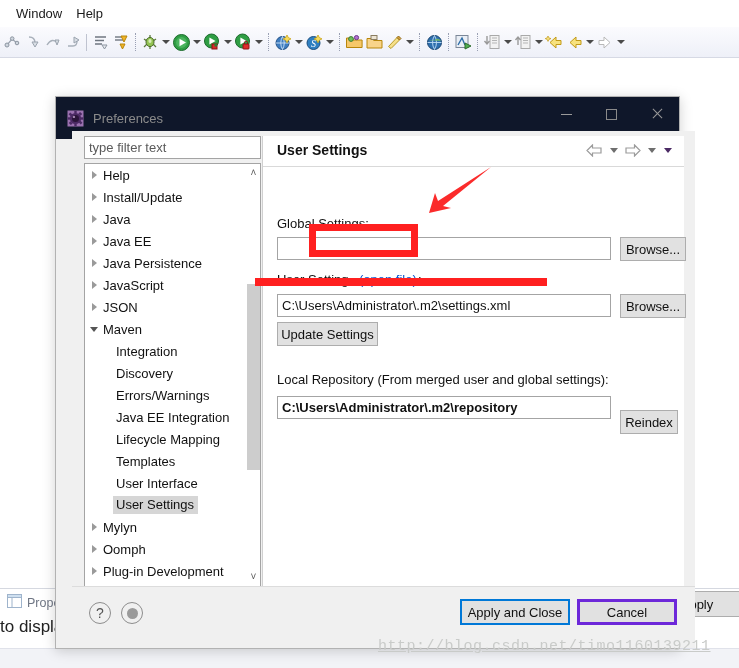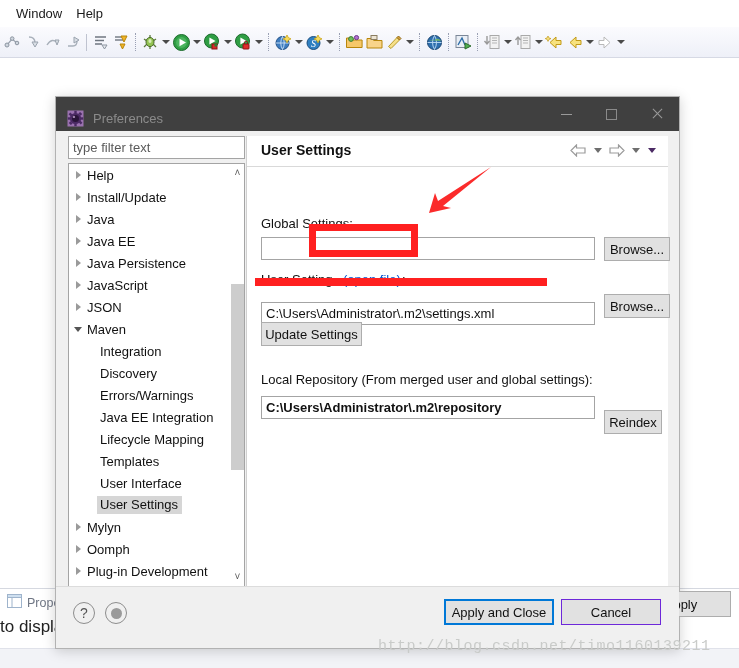--- a/index.html
+++ b/index.html
@@ -101,34 +101,35 @@
   
   #watermark {
     position: absolute; left: 378px; top: 638px;
     font-family: "Liberation Mono", monospace;
     font-size: 15px;
     color: #c9cbc9;
     letter-spacing: 0.5px;
     white-space: nowrap;
     z-index: 60;
     pointer-events: none;
+    text-decoration: underline;
   }
 
   
   #dialog {
     position: absolute; left: 55px; top: 96px;
     width: 625px; height: 553px;
     background: #f0f0f0;
     border: 1px solid #b2b2b2;
     box-shadow: 0 2px 12px rgba(0,0,0,0.18);
     z-index: 20;
   }
   #titlebar {
     position: relative; height: 42px;
-    background: #404040;
+    background: #0f172a;
     display: flex; align-items: center;
   }
   #dlg-icon {
     margin-left: 11px; margin-right: 9px;
     width: 17px; height: 17px; flex: 0 0 auto;
   }
   #dlg-title {
     font-size: 13px; color: #8b8b8b;
     white-space: nowrap;
   }
@@ -142,21 +143,21 @@
   .wb-max { width: 11px; height: 11px; border: 1px solid #8a8a8a; }
   .wb-close { position: relative; width: 12px; height: 12px; }
   .wb-close::before, .wb-close::after {
     content: ""; position: absolute; left: 0; top: 5px;
     width: 13px; height: 1px; background: #9a9a9a;
   }
   .wb-close::before { transform: rotate(45deg); }
   .wb-close::after  { transform: rotate(-45deg); }
 
   #dlg-body {
-    position: absolute; left: 0; top: 34px;
+    position: absolute; left: 16px; top: 34px;
     width: 623px; height: 517px;
     background: #f0f0f0;
   }
 
   
   #filter-input {
     position: absolute; left: 12px; top: 5px;
     width: 177px; height: 23px;
     border: 1px solid #a4a4a4;
     background: #ffffff;
@@ -341,21 +342,21 @@
     display:flex; align-items:center; justify-content:center;
   }
   #dot-btn span {
     width: 11px; height: 11px; border-radius: 50%;
     background: #9a9a9a;
   }
   .dlg-main-btn {
     position: absolute; top: 12px;
     height: 26px;
     background: #e1e1e1;
-    border: 1px solid #6d28d9;
+    border: 3px solid #6d28d9;
     font-size: 13px; color: #111;
     display: flex; align-items: center; justify-content: center;
     cursor: default;
   }
   .dlg-main-btn.default {
     background: #e1e1e1;
     border: 2px solid #0078d7;
   }
 
   
@@ -802,21 +803,21 @@
 
       <div id="panel-body">
 
         <div class="field-label" style="left:14px; top:49px;text-align:center;">Global Settings:</div>
         <input class="txtbox" style="left: 14px; top: 70px; width: 334px;" type="text" value="">
         <div class="btn" style="left:357px; top:70px; width:66px;">Browse...</div>
 
         <div class="field-label" style="left:14px; top:105px;">User Setting</div>
         <a class="openfile" href="#" style="left:96px; top:105px;">(open file)</a>
         <div class="field-label" style="left:155px; top:105px;">:</div>
-        <input class="txtbox" style="left: 14px; top: 127px; width: 334px; margin-top: 8px;" type="text" value="C:\Users\Administrator\.m2\settings.xml">
+        <input class="txtbox" style="left: 14px; top: 127px; width: 334px;" type="text" value="C:\Users\Administrator\.m2\settings.xml">
         <div class="btn" style="left:357px; top:127px; width:66px;">Browse...</div>
         <div class="btn" style="left:14px; top:155px; width:101px;">Update Settings</div>
 
         <div class="field-label" style="left:14px; top:205px;">Local Repository (From merged user and global settings):</div>
         <input class="txtbox" style="left: 14px; top: 229px; width: 334px; font-weight: bold;" type="text" value="C:\Users\Administrator\.m2\repository">
         <div class="btn" style="left:357px; top:229px; width:58px;margin-top:14px;">Reindex</div>
 
         <div class="btn" style="left:274px; top:424px; width:104px; height:26px;">Restore Defaults</div>
         <div class="btn" style="left:384px; top:424px; width:100px; height:26px;">Apply</div>
       </div>

